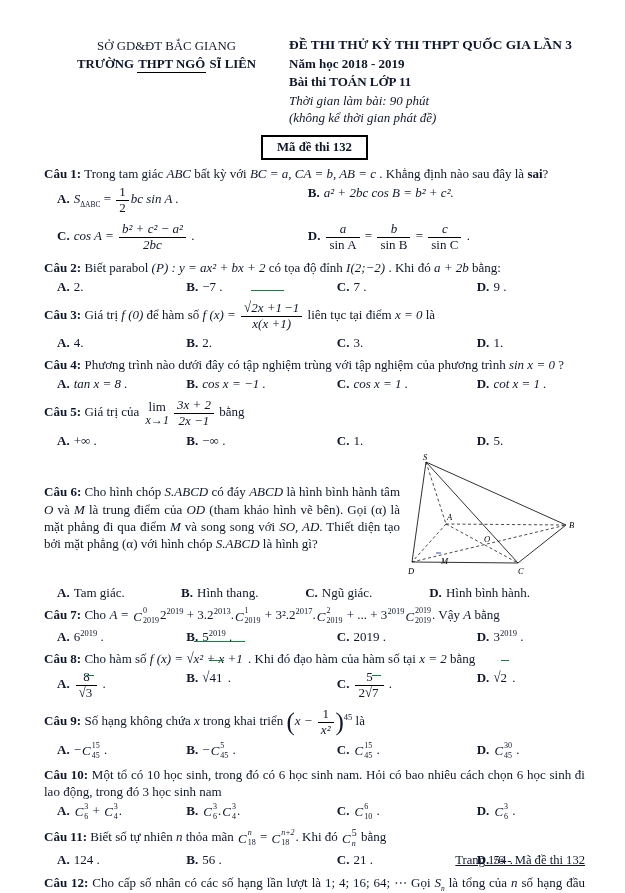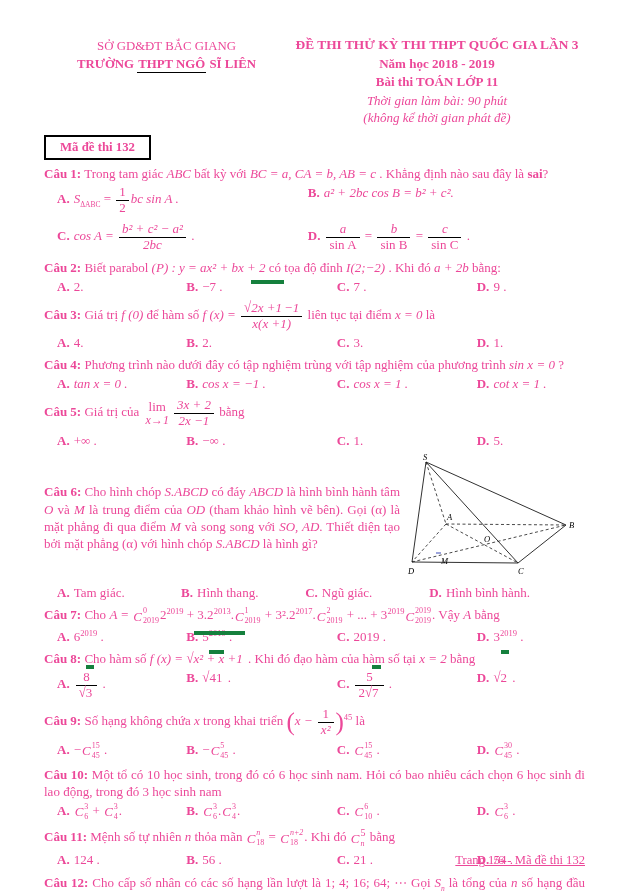--- a/index.html
+++ b/index.html
@@ -1,47 +1,47 @@
 <!DOCTYPE html>
 <html><head>
 <meta charset="utf-8">
 <style>
   html,body{margin:0;padding:0;background:#e8e8e8;}
-  .page{width:625px;height:893px;box-sizing:border-box;margin:0 auto;background:#ffffff;color:#ec4899;
+  .page{width:625px;height:893px;box-sizing:border-box;margin:0 auto;background:#ffffff;color:#0f172a;
         padding:36px 40px 0 44px;position:relative;overflow:hidden;
         font-family:"Liberation Serif","DejaVu Serif",serif;font-size:13px;line-height:1.32;}
   
   .header{display:flex;}
   .h-left{width:245px;text-align:center;font-size:12.8px;padding-top:2px;}
   .h-left .l2{font-weight:bold;margin-top:1px;}
   .un{border-bottom:1.2px solid #000;padding:0 1px 1.5px;}
-  .h-right{flex:1;text-align:center;}
+  .h-right{flex:1;}
   .h-title{font-weight:bold;font-size:13.4px;}
   .h-year,.h-subject{font-weight:bold;margin-top:1px;}
   .h-time,.h-time2{font-style:italic;}
   .h-time{margin-top:2px;}
-  .codebox-row{display:flex;justify-content:flex-start;margin-top:9px;margin-bottom:4px;}
+  .codebox-row{display:flex;justify-content:center;margin-top:9px;margin-bottom:4px;}
   .codebox{border:2px solid #000;font-weight:bold;padding:2px 14px;font-size:12.8px;}
   
   .q{margin-top:5px;}
   .stem{margin:0;text-align:justify;}
   .qlabel{font-weight:bold;}
   .m{font-style:italic;}
   .opts{display:grid;grid-template-columns:24.5% 28.5% 26.5% 20.5%;padding-left:13px;margin:2px 0 1px;}
   .opts-2col{grid-template-columns:47.5% 52.5%;row-gap:5px;}
   .opts-q6{grid-template-columns:23.5% 23.5% 23.5% 29.5%;}
   .opt{white-space:nowrap;}
   .olab{font-weight:bold;margin-right:4px;}
   
   .frac{display:inline-block;vertical-align:middle;text-align:center;line-height:1.1;margin:1px 2px;}
   .frac .num{display:block;border-bottom:1px solid #000;padding:0 3px 0.5px;}
   .frac .den{display:block;padding:0 3px;}
   .sqrt{white-space:nowrap;display:inline-block;}
   .surd{display:inline-block;transform:scaleY(1.12);transform-origin:bottom;}
-  .rad{border-top:4px solid #15803d;padding:16px 2px 0 0;}
+  .rad{border-top:1px solid #15803d;padding:9px 2px 0 0;}
   .cbn{display:inline-flex;align-items:center;vertical-align:middle;margin:0 1px;line-height:1;}
   .cbn .cc{font-style:italic;font-size:13px;}
   .scr{display:inline-flex;flex-direction:column;align-items:flex-start;font-size:8px;line-height:1.25;margin-left:1px;}
   .scr .s5{font-size:10px;}
   .ssub{font-size:7.5px;}
   .e{font-size:8.5px;vertical-align:5px;}
   .lim{display:inline-flex;flex-direction:column;align-items:center;vertical-align:middle;line-height:1;margin:0 3px;}
   .lim .ls{font-size:12px;font-style:italic;margin-top:1px;}
   .bigp{font-size:25px;line-height:0.85;vertical-align:middle;}
   
@@ -98,21 +98,21 @@
       <span class="opt"><b class="olab">A.</b><span>4.</span></span>
       <span class="opt"><b class="olab">B.</b><span>2.</span></span>
       <span class="opt"><b class="olab">C.</b><span>3.</span></span>
       <span class="opt"><b class="olab">D.</b><span>1.</span></span>
     </div>
   </div>
 
   <div class="q">
     <p class="stem"><b class="qlabel">Câu 4:</b><span> Phương trình nào dưới đây có tập nghiệm trùng với tập nghiệm của phương trình </span><i class="m">sin x = 0</i><span> ?</span></p>
     <div class="opts">
-      <span class="opt"><b class="olab">A.</b><i class="m">tan x = 0 .</i></span>
+      <span class="opt"><b class="olab">A.</b><i class="m">tan x = 8 .</i></span>
       <span class="opt"><b class="olab">B.</b><i class="m">cos x = −1 .</i></span>
       <span class="opt"><b class="olab">C.</b><i class="m">cos x = 1 .</i></span>
       <span class="opt"><b class="olab">D.</b><i class="m">cot x = 1 .</i></span>
     </div>
   </div>
 
   <div class="q">
     <p class="stem"><b class="qlabel">Câu 5:</b><span> Giá trị của </span><span class="lim">
           <span class="lw">lim</span>
           <span class="ls">x→1</span>
@@ -283,21 +283,21 @@
             <i class="cc">C</i>
             <span class="scr">
               <span>3</span>
               <span>6</span>
             </span>
           </span><span> .</span></span>
     </div>
   </div>
 
   <div class="q">
-    <p class="stem"><b class="qlabel">Câu 11:</b><span> Mệnh số tự nhiên </span><i class="m">n</i><span> thỏa mãn </span><span class="cbn">
+    <p class="stem"><b class="qlabel">Câu 11:</b><span> Biết số tự nhiên </span><i class="m">n</i><span> thỏa mãn </span><span class="cbn">
           <i class="cc">C</i>
           <span class="scr">
             <span class="m">n</span>
             <span>18</span>
           </span>
         </span><span> = </span><span class="cbn">
           <i class="cc">C</i>
           <span class="scr">
             <span class="m">n+2</span>
             <span>18</span>

